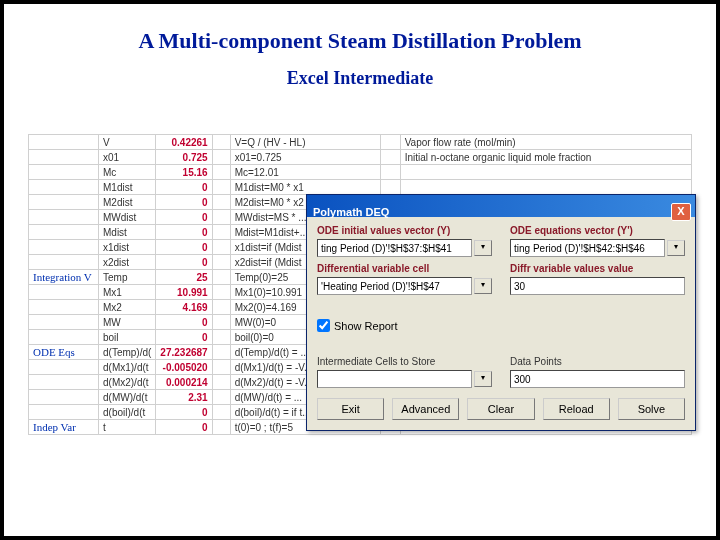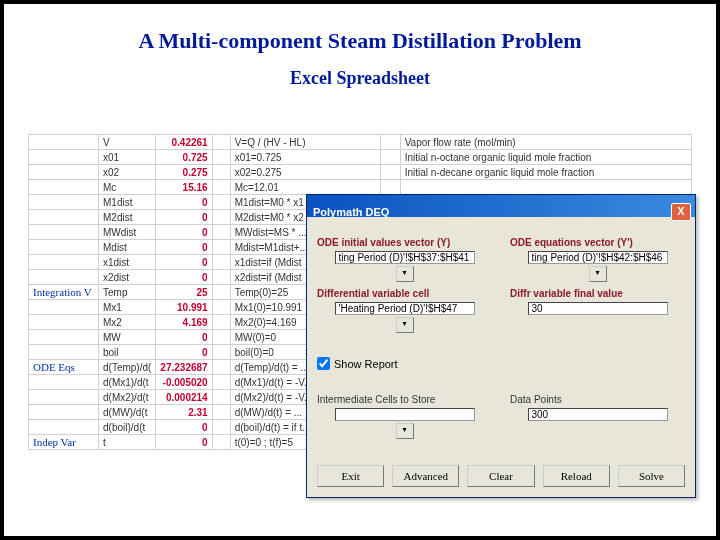--- a/index.html
+++ b/index.html
@@ -91,39 +91,38 @@
     border: 1px solid #fff;
     border-radius: 2px;
     color: #fff;
     font-weight: bold;
     text-align: center;
     line-height: 15px;
     font-size: 11px;
     cursor: pointer;
   }
   .dlg-body {
-    padding: 20px 10px 10px 10px;
+    padding: 8px 10px 10px 10px;
   }
   .dlg-row {
     display: flex;
     gap: 18px;
     margin-bottom: 6px;
   }
   .dlg-col { flex: 1; }
   .dlg-label {
     color: #8a1a2a;
     font-weight: bold;
     font-size: 10px;
     margin-bottom: 3px;
   }
   .dlg-input-wrap {
     display: flex;
     align-items: center;
     gap: 2px;
-    flex-direction: column;
   }
   .dlg-input {
     flex: 1;
     height: 18px;
     border: 1px inset #999;
     background: #fff;
     padding: 0 3px;
     font-size: 10px;
     font-family: Tahoma, Arial;
   }
@@ -150,30 +149,29 @@
     justify-content: space-between;
     margin-top: 10px;
   }
   .win-btn {
     flex: 1;
     height: 22px;
     border: 1px outset #ccc;
     background: #e8e6d8;
     font-size: 11px;
     cursor: pointer;
-    font-family: Liberation Serif, serif;
-    margin-top: 16px;
+    font-family: Liberation Sans, sans-serif;
   }
 </style>
 </head>
 <body>
 
 <div class="frame">
   <div class="title-main">A Multi-component Steam Distillation Problem</div>
-  <div class="title-sub">Excel Spreadsheet</div>
+  <div class="title-sub">Excel Intermediate</div>
 
   <div class="spreadsheet">
     <table class="sheet">
       <tbody id="sheet-body">
           <tr>
             <td class="col-a section-label"></td>
             <td class="col-b">V</td>
             <td class="col-c">0.42261</td>
             <td class="col-d"></td>
             <td class="col-e">V=Q / (HV - HL)</td>
@@ -181,29 +179,20 @@
             <td class="col-g">Vapor flow rate (mol/min)</td>
           </tr>
           <tr>
             <td class="col-a section-label"></td>
             <td class="col-b">x01</td>
             <td class="col-c">0.725</td>
             <td class="col-d"></td>
             <td class="col-e">x01=0.725</td>
             <td class="col-f"></td>
             <td class="col-g">Initial n-octane organic liquid mole fraction</td>
-          </tr>
-          <tr>
-            <td class="col-a section-label"></td>
-            <td class="col-b">x02</td>
-            <td class="col-c">0.275</td>
-            <td class="col-d"></td>
-            <td class="col-e">x02=0.275</td>
-            <td class="col-f"></td>
-            <td class="col-g">Initial n-decane organic liquid mole fraction</td>
           </tr>
           <tr>
             <td class="col-a section-label"></td>
             <td class="col-b">Mc</td>
             <td class="col-c">15.16</td>
             <td class="col-d"></td>
             <td class="col-e">Mc=12.01</td>
             <td class="col-f"></td>
             <td class="col-g"></td>
           </tr>
@@ -390,21 +379,21 @@
 
       <div class="dlg-row">
         <div class="dlg-col">
           <div class="dlg-label">Differential variable cell</div>
           <div class="dlg-input-wrap">
             <input class="dlg-input" value="'Heating Period (D)'!$H$47" style="">
             <div class="range-btn">▾</div>
           </div>
         </div>
         <div class="dlg-col">
-          <div class="dlg-label">Diffr variable final value</div>
+          <div class="dlg-label">Diffr variable values value</div>
           <div class="dlg-input-wrap">
             <input class="dlg-input" value="30" style="">
           </div>
         </div>
       </div>
 
       <div class="checkbox-row">
         <input type="checkbox" checked="" style="">
         <span>Show Report</span>
       </div>

